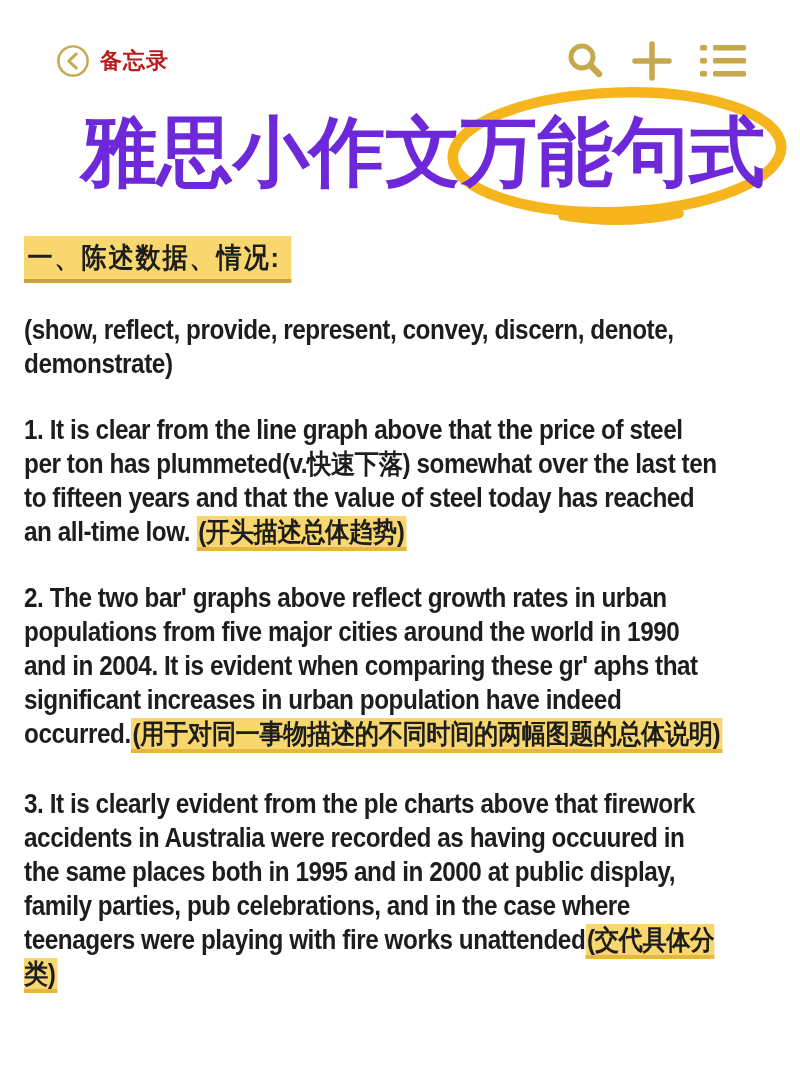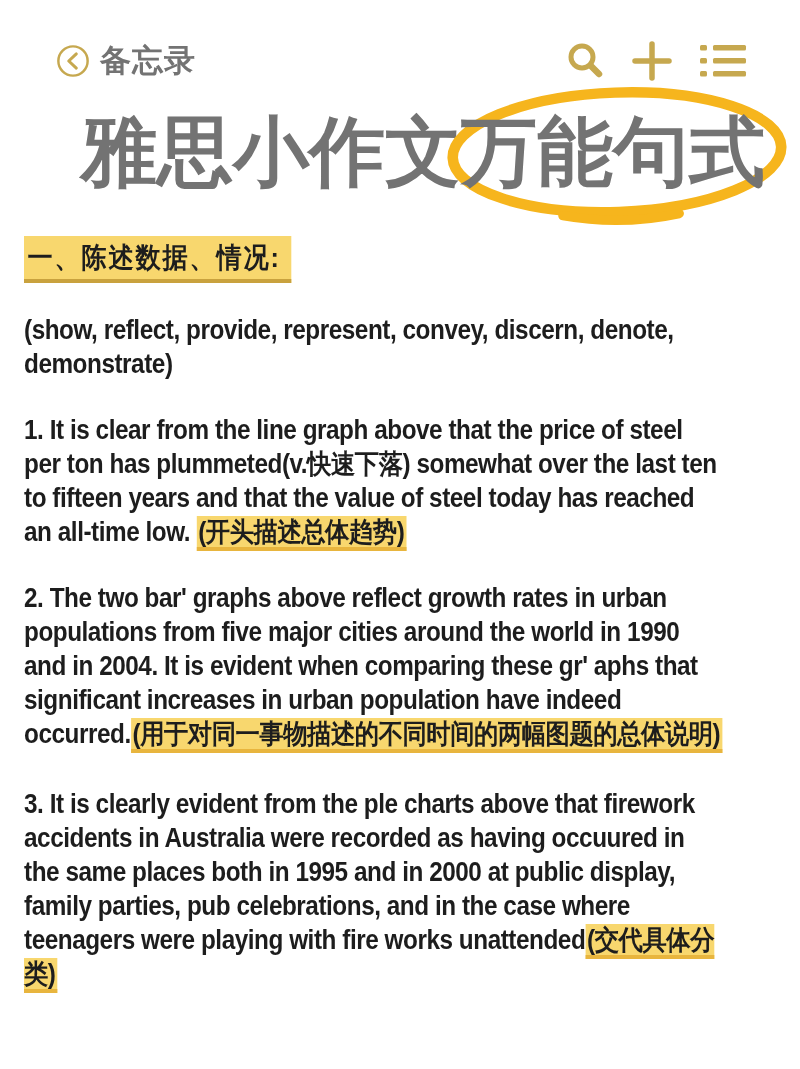--- a/index.html
+++ b/index.html
@@ -14,36 +14,36 @@
   .page { width: 800px; height: 1069px; position: relative; }
 
   
   .navbar {
     display: flex; align-items: center; justify-content: space-between;
     padding: 40px 52px 0 56px;
   }
   .nav-left { display: flex; align-items: center; gap: 10px; cursor: pointer; }
   .back-ring { display: inline-flex; }
   .back-label {
-    color: #737373; font-size: 31px; font-weight: 700; letter-spacing: 1px; font-family: Liberation Mono, monospace;
+    color: #b91c1c; font-size: 22px; font-weight: 700; letter-spacing: 1px; font-family: Liberation Mono, monospace;
   }
   .nav-right { display: flex; align-items: center; gap: 26px; }
   .nav-btn { display: inline-flex; cursor: pointer; }
   .gold-stroke { stroke: #c6a84f; }
   .gold-fill { fill: #c6a84f; }
 
   
   .note-title {
     margin-top: 16px;
     text-align: center;
     font-size: 76px;
     font-weight: 800;
     line-height: 108px;
     letter-spacing: 0px;
-    color: #737373;
+    color: #6d28d9;
     white-space: nowrap;
     margin-left: 46px;
   }
   .circled { position: relative; display: inline-block; }
   .circled .tw { position: relative; z-index: 1; }
   .oval-svg {
     position: absolute;
     left: -16px; top: -14px;
     width: calc(100% + 44px);
     height: calc(100% + 34px);

